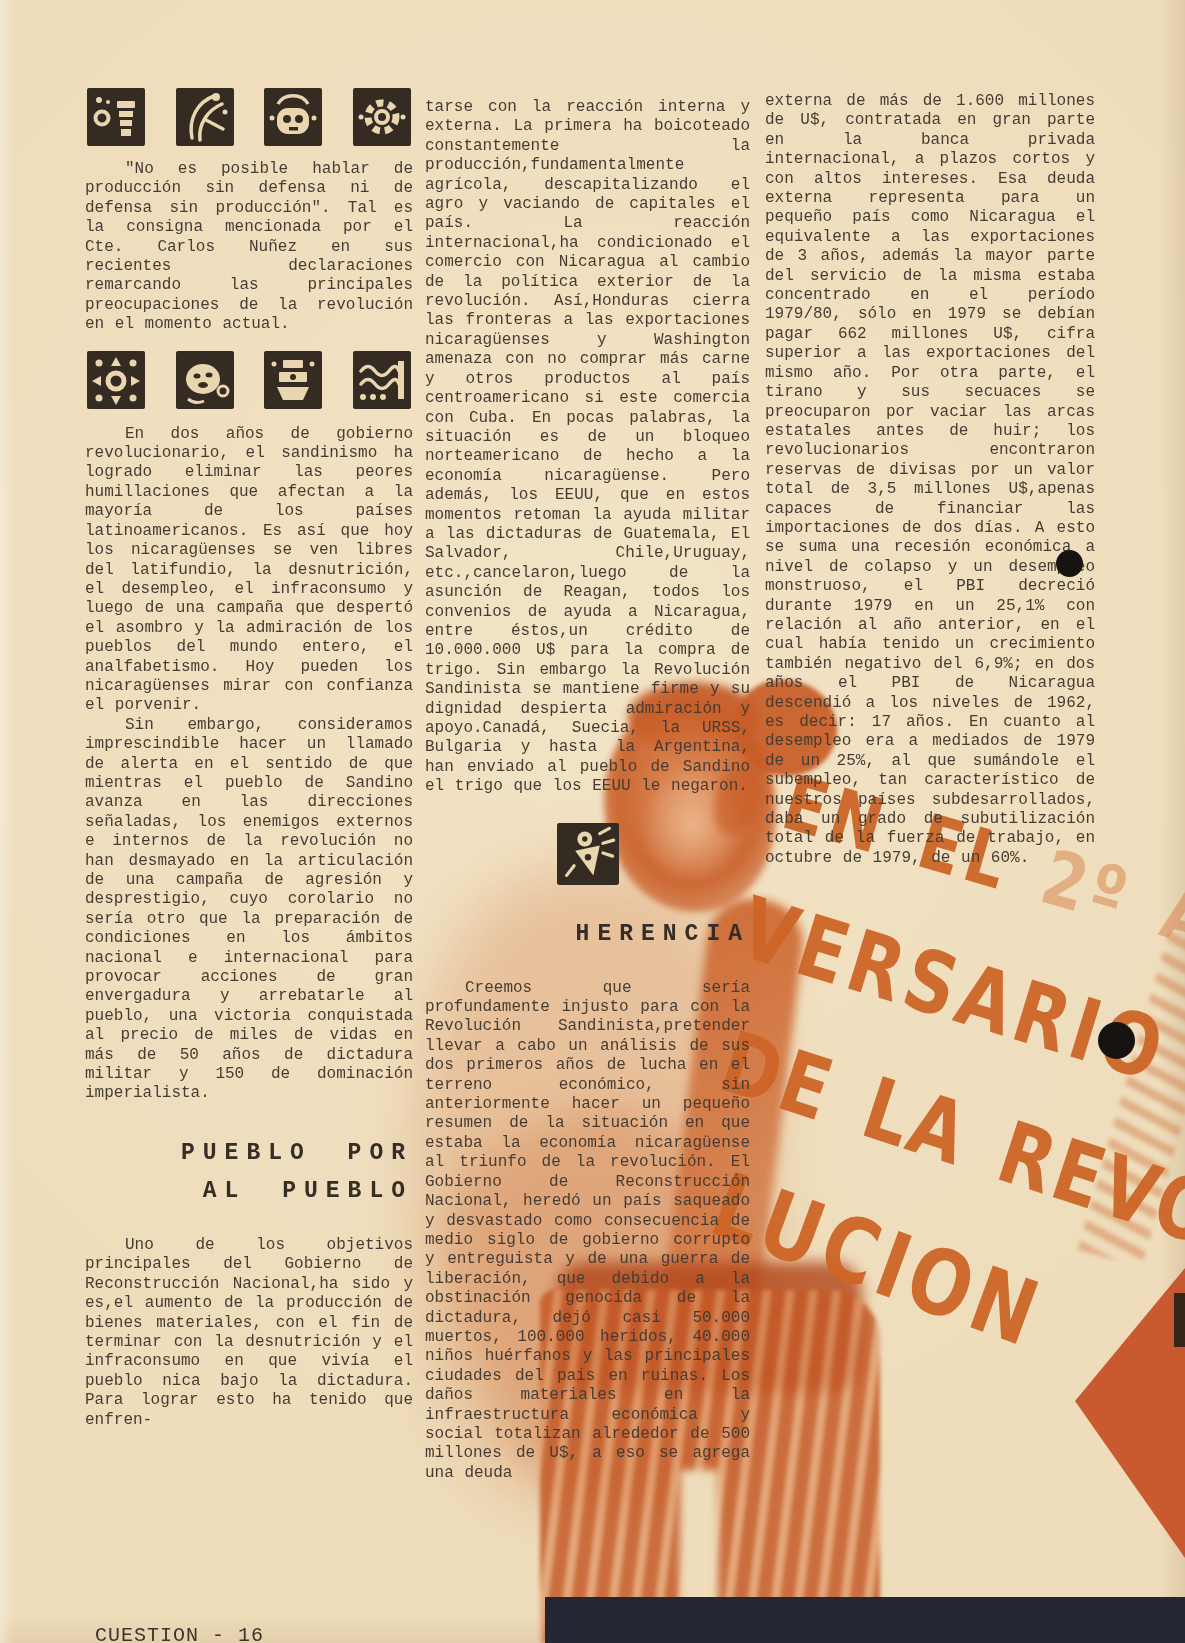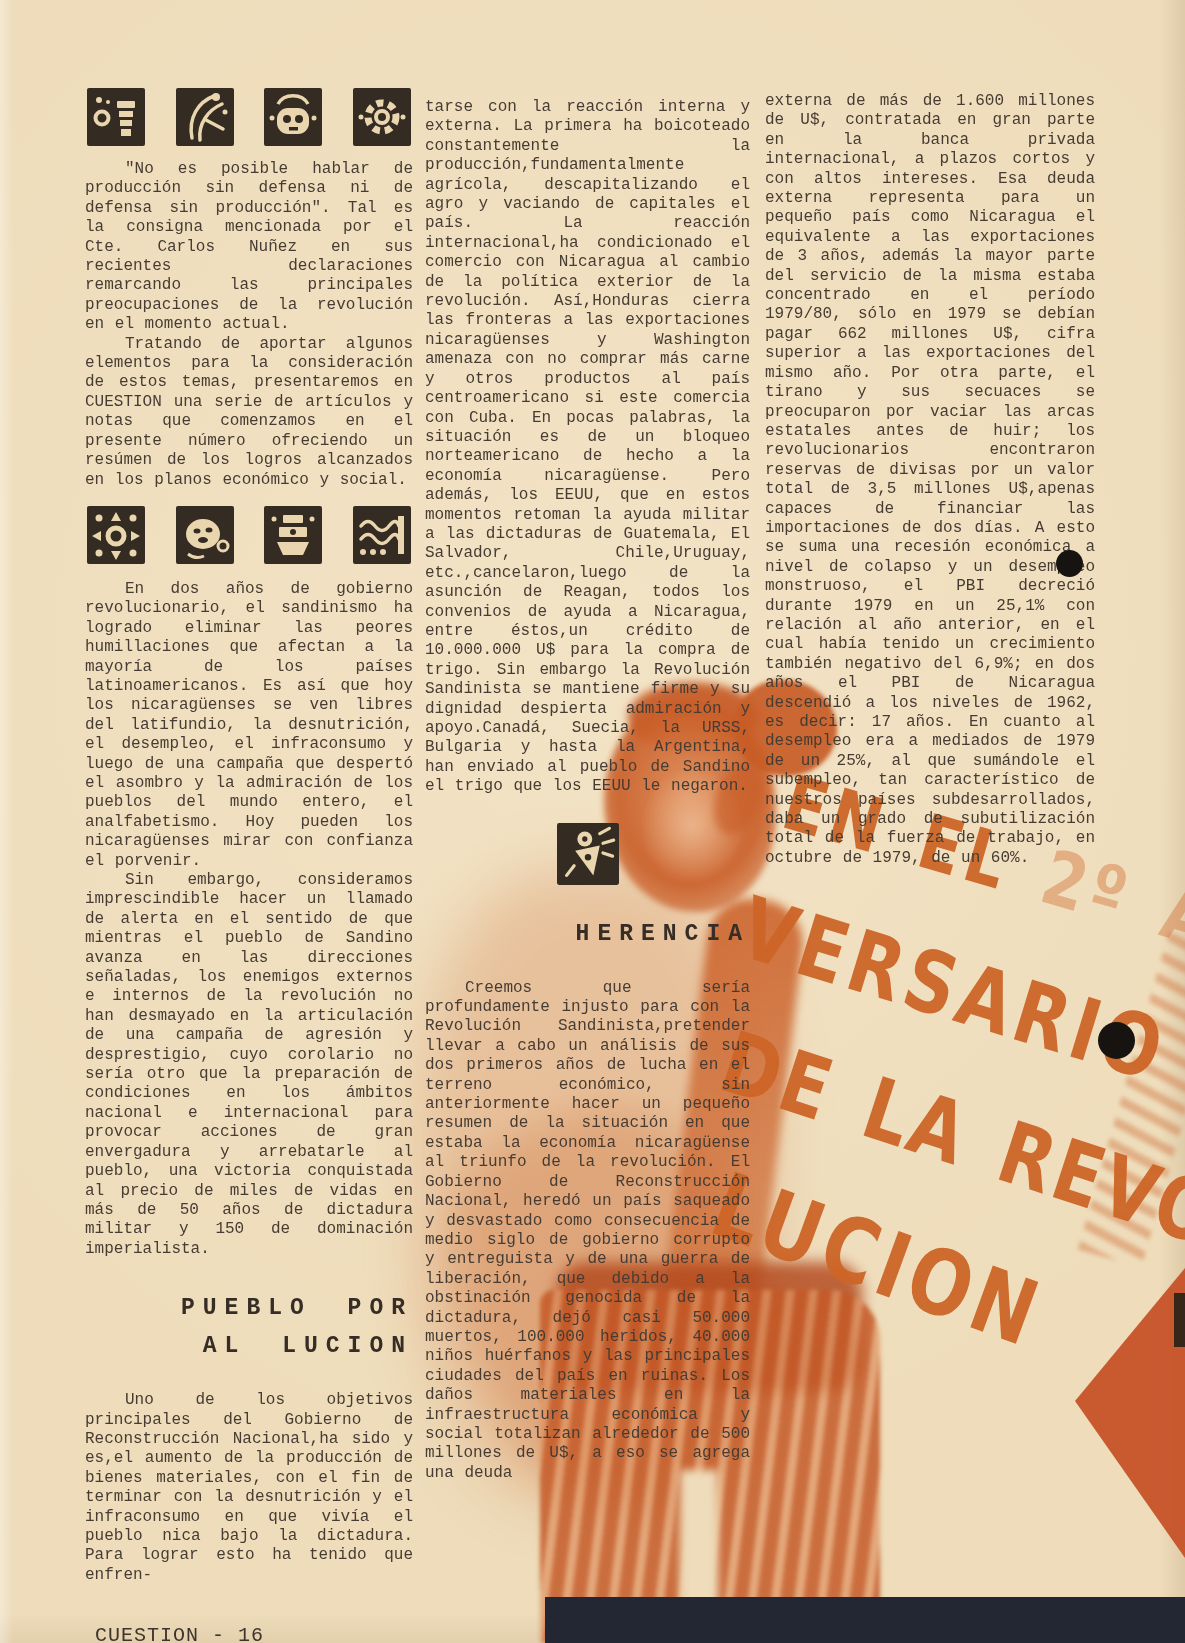--- a/index.html
+++ b/index.html
@@ -153,21 +153,20 @@
         <svg viewBox="0 0 58 58">
             <rect width="58" height="58" rx="2" fill="#342b22"></rect>
             <circle cx="29" cy="29" r="14" fill="none" stroke="#ead6ae" stroke-width="7" stroke-dasharray="7 5"></circle>
             <circle cx="29" cy="29" r="6" fill="none" stroke="#ead6ae" stroke-width="4"></circle>
             <circle cx="50" cy="29" r="2.5" fill="#ead6ae"></circle>
             <circle cx="8" cy="29" r="2.5" fill="#ead6ae"></circle>
           </svg>
       </span>
     </div>
     <p class="indent">"No es posible hablar de producción sin defensa ni de defensa sin producción". Tal es la consigna mencionada por el Cte. Carlos Nuñez en sus recientes declaraciones remarcando las principales preocupaciones de la revolución en el momento actual.</p>
-    <p class="indent">Tratando de aportar algunos elementos para la consideración de estos temas, presentaremos en CUESTION una serie de artículos y notas que comenzamos en el presente número ofreciendo un resúmen de los logros alcanzados en los planos económico y social.</p>
     <div class="icon-row row2">
       <span class="glyph">
         <svg viewBox="0 0 58 58">
             <rect width="58" height="58" rx="2" fill="#342b22"></rect>
             <circle cx="29" cy="30" r="8" fill="none" stroke="#ead6ae" stroke-width="5"></circle>
             <g fill="#ead6ae">
               <path d="M29 6 l5 9 h-10 z"></path>
               <path d="M29 54 l5 -9 h-10 z"></path>
               <path d="M5 30 l9 5 v-10 z"></path>
               <path d="M53 30 l-9 5 v-10 z"></path>
@@ -213,21 +212,21 @@
             <circle cx="10" cy="46" r="3" fill="#ead6ae"></circle>
             <circle cx="20" cy="46" r="3" fill="#ead6ae"></circle>
             <circle cx="30" cy="46" r="3" fill="#ead6ae"></circle>
           </svg>
       </span>
     </div>
     <p class="indent">En dos años de gobierno revolucionario, el sandinismo ha logrado eliminar las peores humillaciones que afectan a la mayoría de los países latinoamericanos. Es así que hoy los nicaragüenses se ven libres del latifundio, la desnutrición, el desempleo, el infraconsumo y luego de una campaña que despertó el asombro y la admiración de los pueblos del mundo entero, el analfabetismo. Hoy pueden los nicaragüenses mirar con confianza el porvenir.</p>
     <p class="indent">Sin embargo, consideramos imprescindible hacer un llamado de alerta en el sentido de que mientras el pueblo de Sandino avanza en las direcciones señaladas, los enemigos externos e internos de la revolución no han desmayado en la articulación de una campaña de agresión y desprestigio, cuyo corolario no sería otro que la preparación de condiciones en los ámbitos nacional e internacional para provocar acciones de gran envergadura y arrebatarle al pueblo, una victoria conquistada al precio de miles de vidas en más de 50 años de dictadura militar y 150 de dominación imperialista.</p>
     <h2 class="heading">
       <span>PUEBLO POR</span>
-      <span>AL LUCION</span>
+      <span>AL PUEBLO</span>
     </h2>
     <p class="indent">Uno de los objetivos principales del Gobierno de Reconstrucción Nacional,ha sido y es,el aumento de la producción de bienes materiales, con el fin de terminar con la desnutrición y el infraconsumo en que vivía el pueblo nica bajo la dictadura. Para lograr esto ha tenido que enfren-</p>
   </section>
 
   <section class="col col2">
     <p>tarse con la reacción interna y externa. La primera ha boicoteado constantemente la producción,fundamentalmente agrícola, descapitalizando el agro y vaciando de capitales el país. La reacción internacional,ha condicionado el comercio con Nicaragua al cambio de la política exterior de la revolución. Así,Honduras cierra las fronteras a las exportaciones nicaragüenses y Washington amenaza con no comprar más carne y otros productos al país centroamericano si este comercia con Cuba. En pocas palabras, la situación es de un bloqueo norteamericano de hecho a la economía nicaragüense. Pero además, los EEUU, que en estos momentos retoman la ayuda militar a las dictaduras de Guatemala, El Salvador, Chile,Uruguay, etc.,cancelaron,luego de la asunción de Reagan, todos los convenios de ayuda a Nicaragua, entre éstos,un crédito de 10.000.000 U$ para la compra de trigo. Sin embargo la Revolución Sandinista se mantiene firme y su dignidad despierta admiración y apoyo.Canadá, Suecia, la URSS, Bulgaria y hasta la Argentina, han enviado al pueblo de Sandino el trigo que los EEUU le negaron.</p>
     <span class="glyph-single">
       <svg viewBox="0 0 58 58">
           <rect width="58" height="58" rx="2" fill="#342b22"></rect>
           <circle cx="26" cy="15" r="7" fill="#ead6ae"></circle>

